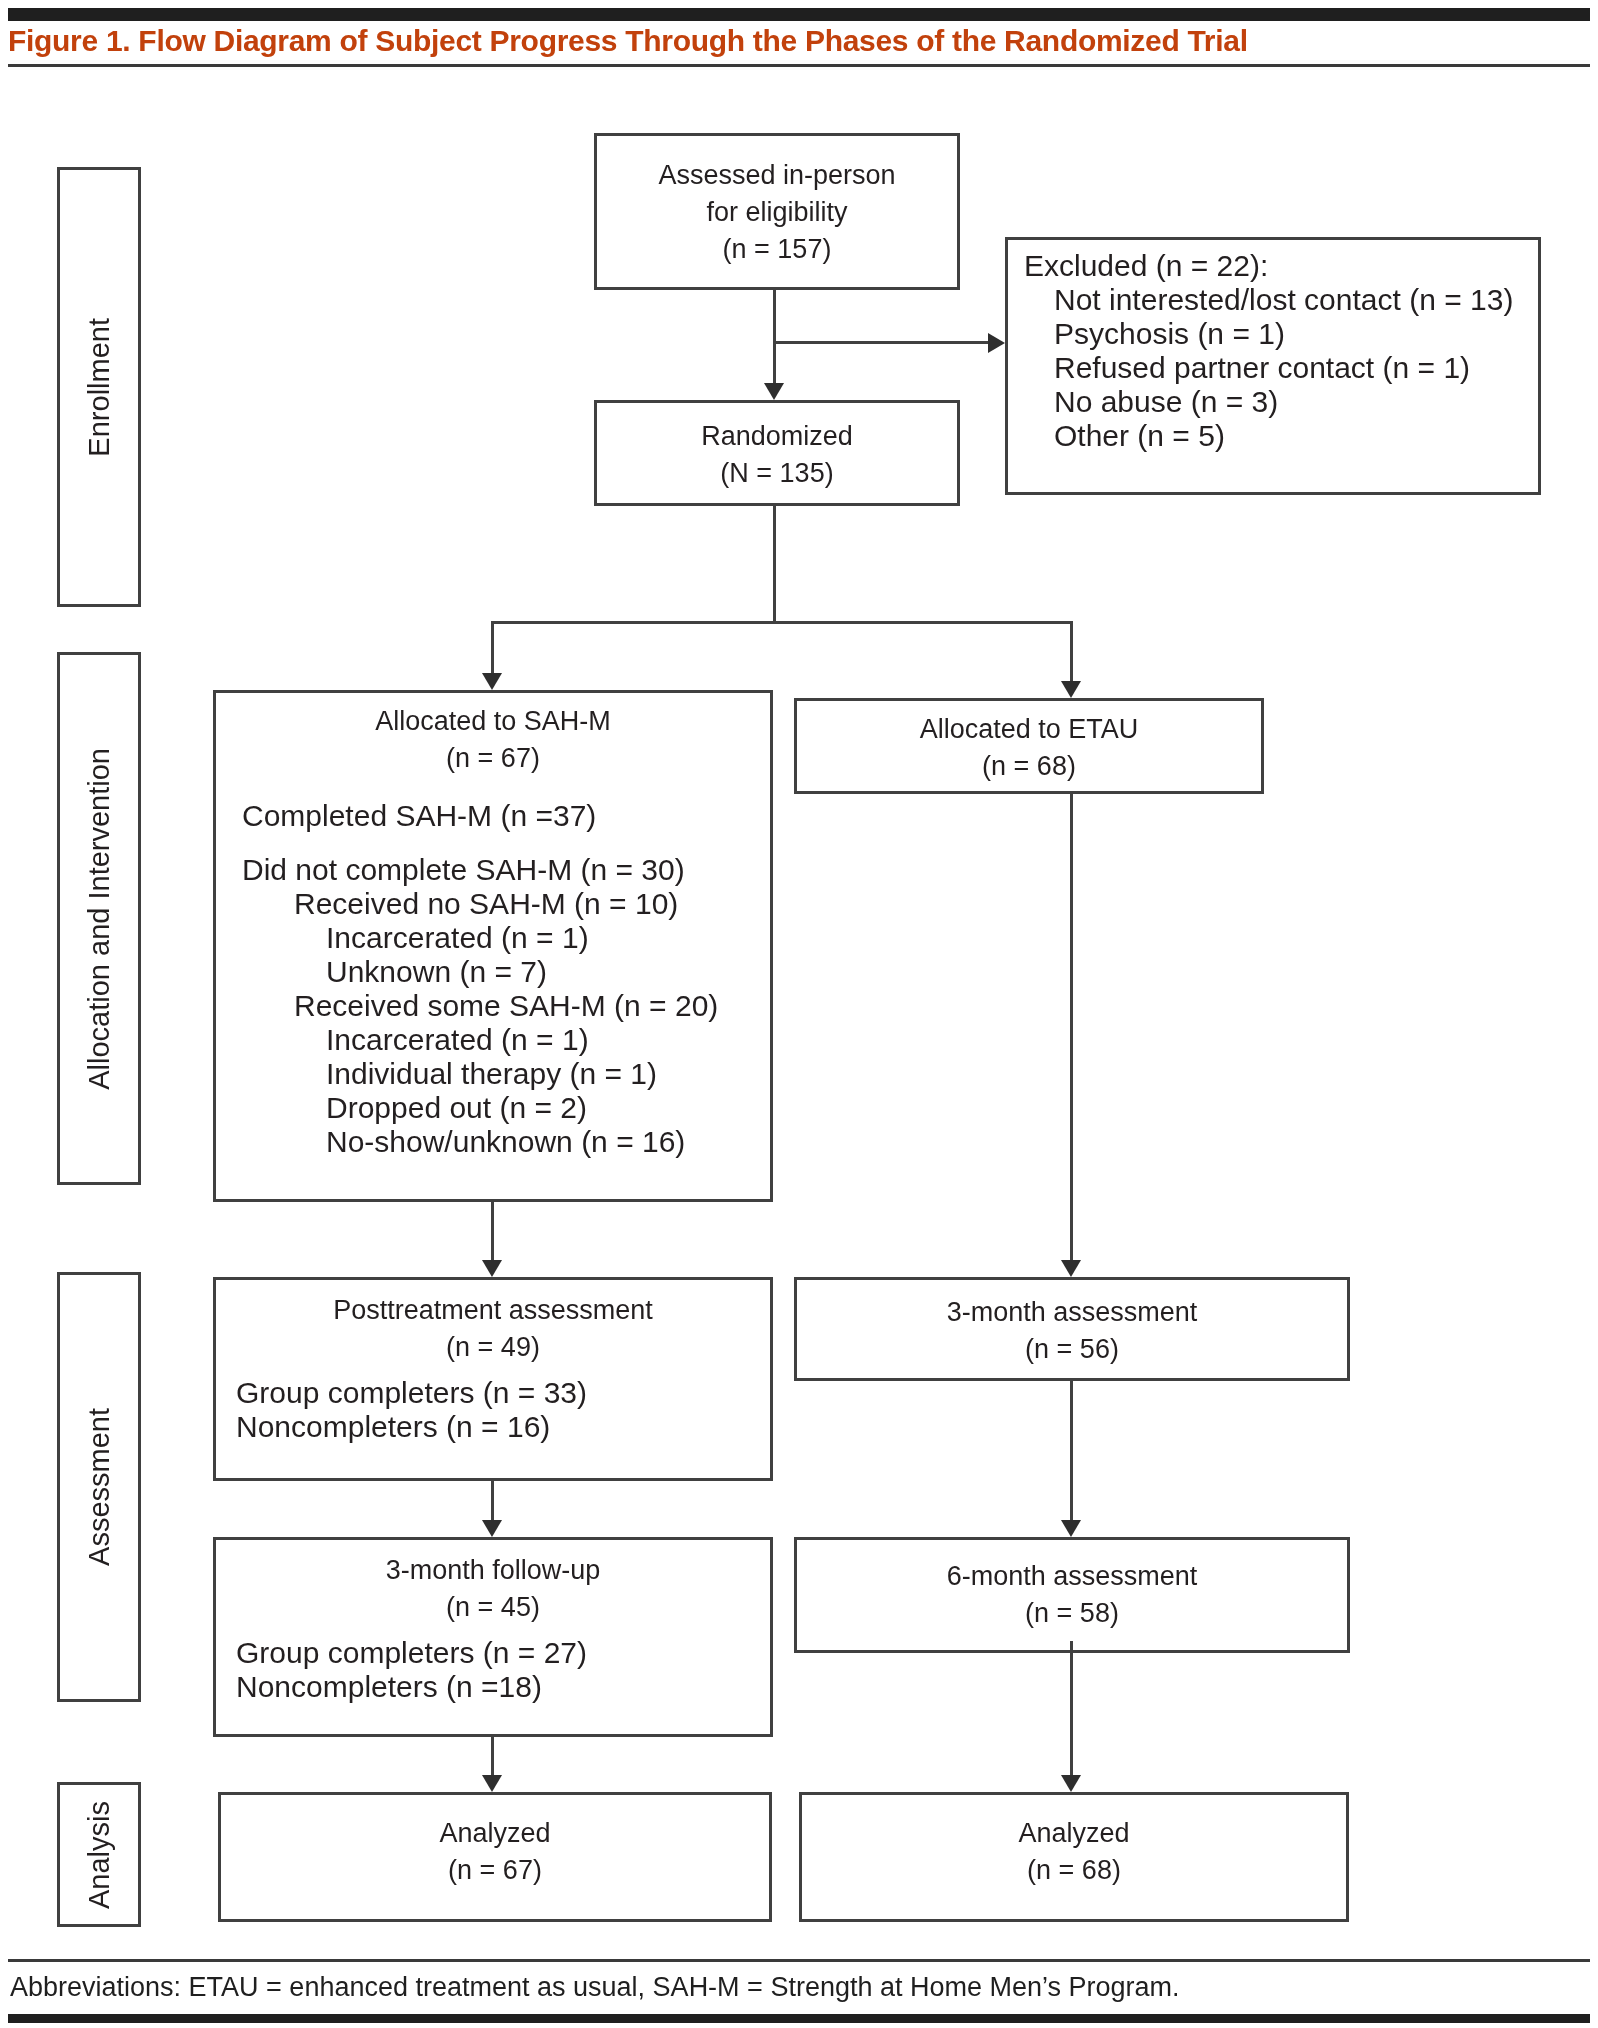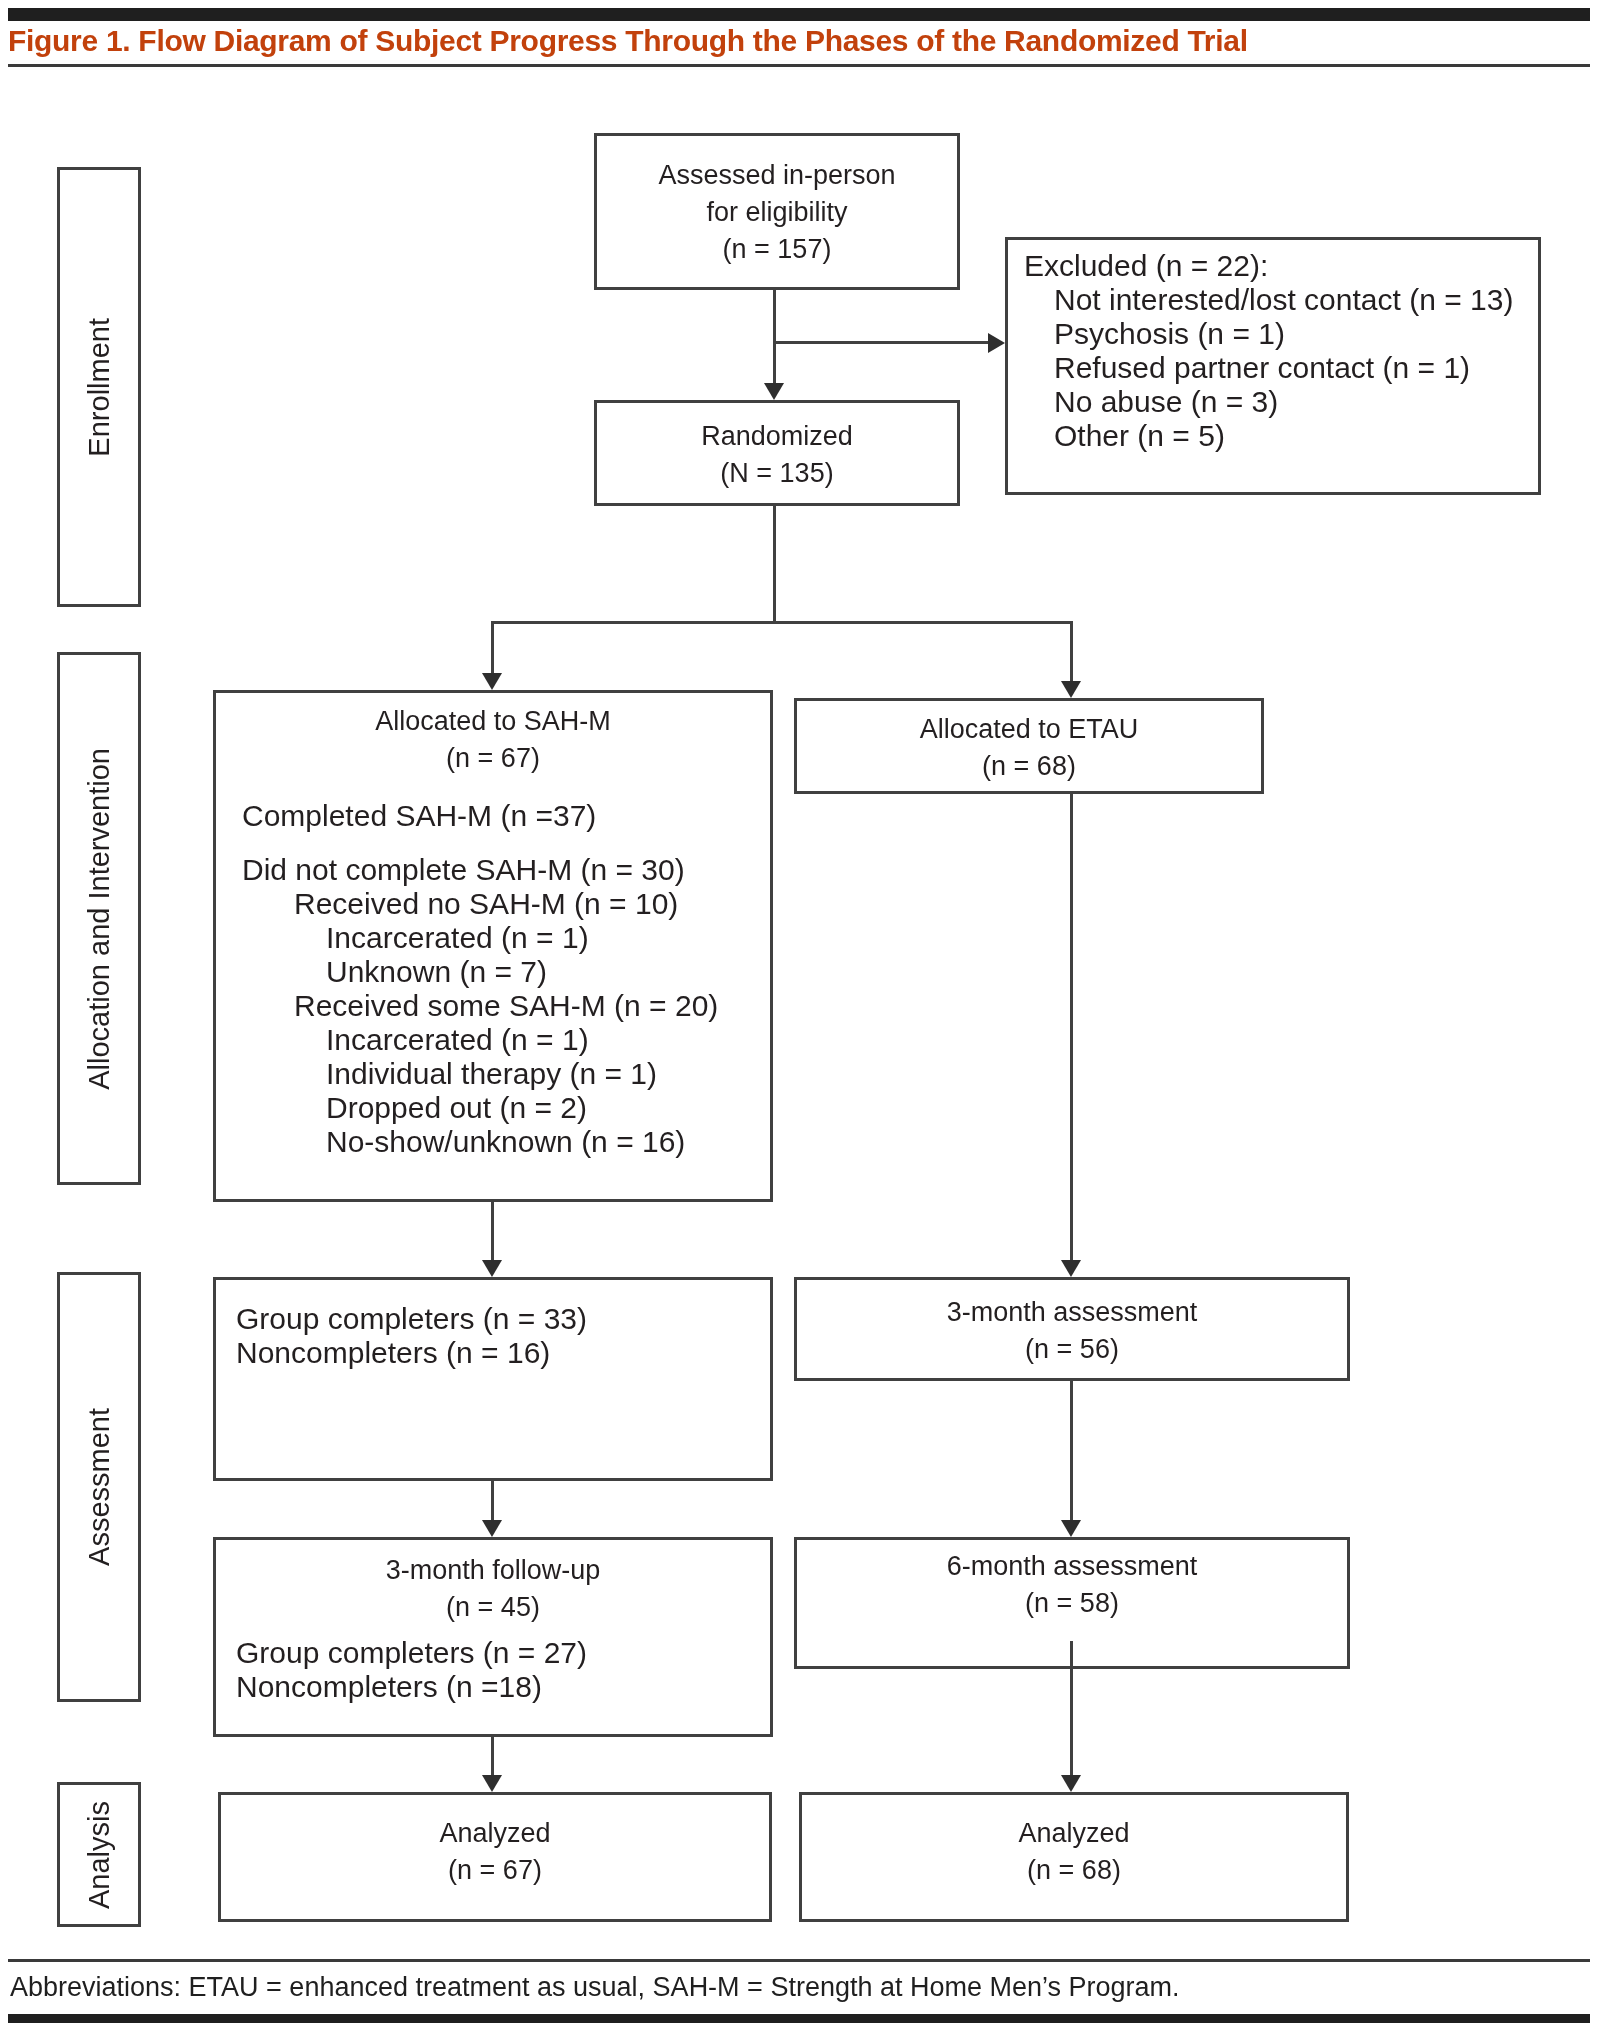--- a/index.html
+++ b/index.html
@@ -119,20 +119,25 @@
       </div>
   </div>
 
   <div class="box" style="left:794px;top:698px;width:470px;height:96px;padding-top:10px;">
 
   <div class="title-line ind-0">Allocated to ETAU</div>
       <div class="title-line ind-0">(n = 68)</div>
     </div>
 
   <div class="box" style="left:213px;top:1277px;width:560px;height:204px;padding-top:12px;">
+    <div>
+
+    <div class="title-line ind-0">Posttreatment assessment</div>
+        <div class="title-line ind-0">(n = 49)</div>
+      </div>
     <div class="pad-list" style="padding-left:20px;padding-top:10px;">
 
     <div class="line ind-0">Group completers (n = 33)</div>
         <div class="line ind-0">Noncompleters (n = 16)</div>
       </div>
   </div>
 
   <div class="box" style="left:794px;top:1277px;width:556px;height:104px;padding-top:14px;">
 
   <div class="title-line ind-0">3-month assessment</div>
@@ -145,21 +150,21 @@
     <div class="title-line ind-0">3-month follow-up</div>
         <div class="title-line ind-0">(n = 45)</div>
       </div>
     <div class="pad-list" style="padding-left:20px;padding-top:10px;">
 
     <div class="line ind-0">Group completers (n = 27)</div>
         <div class="line ind-0">Noncompleters (n =18)</div>
       </div>
   </div>
 
-  <div class="box" style="left:794px;top:1537px;width:556px;height:132px;padding-top:8px;">
+  <div class="box" style="left:794px;top:1537px;width:556px;height:116px;padding-top:18px;">
 
   <div class="title-line ind-0">6-month assessment</div>
       <div class="title-line ind-0">(n = 58)</div>
     </div>
 
   <div class="box" style="left:218px;top:1792px;width:554px;height:130px;padding-top:20px;">
 
   <div class="title-line ind-0">Analyzed</div>
       <div class="title-line ind-0">(n = 67)</div>
     </div>

